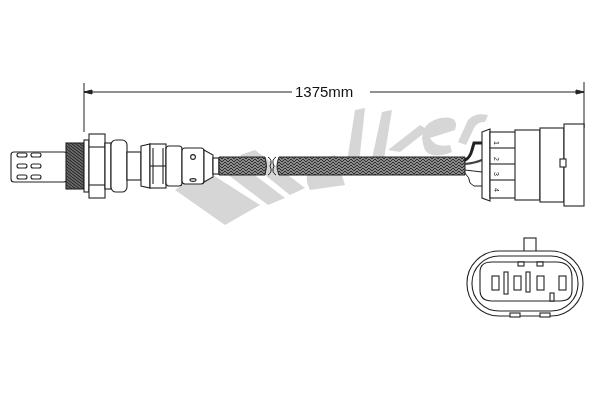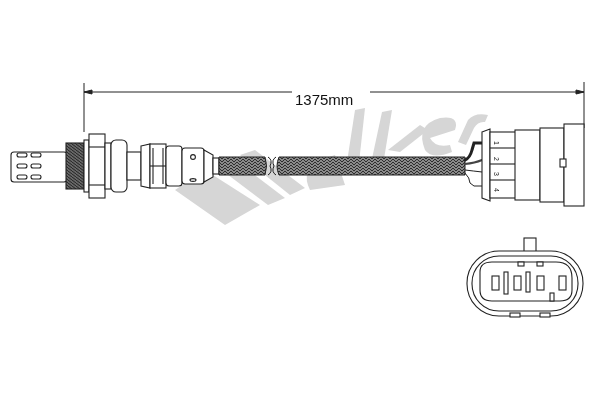--- a/index.html
+++ b/index.html
@@ -1,18 +1,18 @@
 <!DOCTYPE html>
 <html><head>
   <meta charset="utf-8">
   <style>
     html, body { margin: 0; padding: 0; background: #ffffff; }
     body { width: 600px; height: 400px; position: relative; overflow: hidden; font-family: "Liberation Sans", sans-serif; }
     #diagram { position: absolute; left: 0; top: 0; width: 600px; height: 400px; }
-    .dim-label { position: absolute; left: 293px; top: 92px; font-size: 15px; color: #111; background: #fff; padding: 0 2px; line-height: 16px; }
+    .dim-label { position: absolute; left: 293px; top: 84px; font-size: 15px; color: #111; background: #fff; padding: 0 2px; line-height: 16px; }
     .pin-label { font-family: "Liberation Sans", sans-serif; font-size: 7px; fill: #222; }
   </style>
 </head>
 <body>
 
 <div>
 <svg id="diagram" viewBox="0 0 600 400" xmlns="http://www.w3.org/2000/svg">
   <defs>
     <pattern id="braid" width="6" height="6" patternUnits="userSpaceOnUse">
       <rect width="6" height="6" fill="#8a8a8a"></rect>

